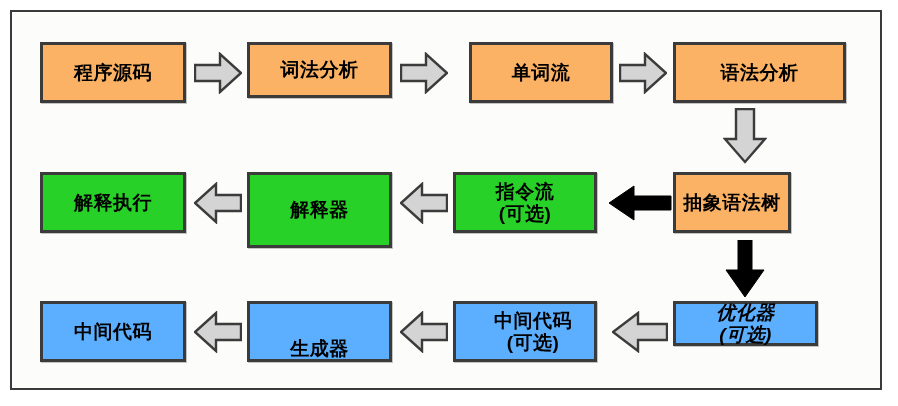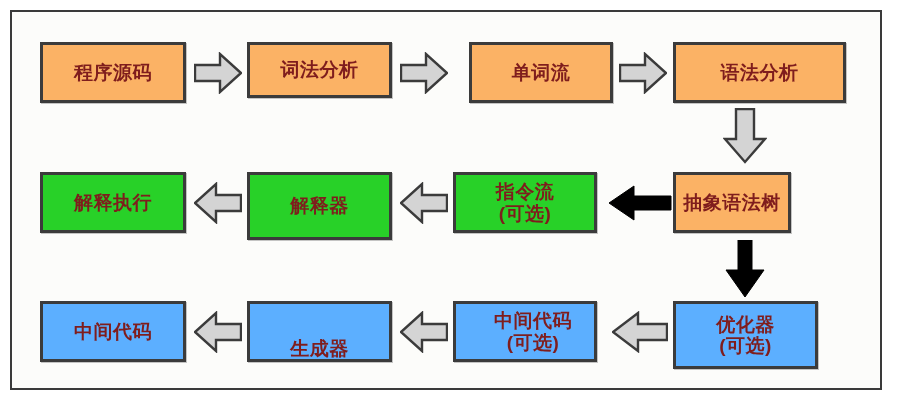--- a/index.html
+++ b/index.html
@@ -38,21 +38,21 @@
     position: absolute;
     box-sizing: border-box;
     border: 3px solid #3b3b3b;
     display: flex;
     align-items: center;
     justify-content: center;
     text-align: center;
     font-weight: bold;
     font-size: 19px;
     line-height: 1.12;
-    color: #7f1d1d;
+    color: #000000;
     letter-spacing: 0.5px;
     box-shadow: 1px 1px 0 rgba(0,0,0,0.22);
   }
   .node .label {
     display: block;
     white-space: pre-line;
   }
   .node.orange { background: #fbb265; }
   .node.green  { background: #28d128; }
   .node.blue   { background: #5cafff; }
@@ -112,21 +112,21 @@
   <div class="node green" style="left:40px; top:172px; width:146px; height:61px;">
     <span class="label">解释执行</span>
   </div>
 
   <div class="arrow" style="left:194px; top:182px;">
     <svg width="48" height="42" viewBox="0 0 48 42">
       <polygon points="47,13 22,13 22,2 1,21 22,40 22,29 47,29" fill="#d4d4d4" stroke="#3b3b3b" stroke-width="2.4" stroke-linejoin="miter"></polygon>
     </svg>
   </div>
 
-  <div class="node green" style="left:247px; top:172px; width:145px; height:68px;">
+  <div class="node green" style="left:247px; top:172px; width:145px; height:76px;">
     <span class="label">解释器</span>
   </div>
 
   <div class="arrow" style="left:400px; top:182px;">
     <svg width="48" height="42" viewBox="0 0 48 42">
       <polygon points="47,13 22,13 22,2 1,21 22,40 22,29 47,29" fill="#d4d4d4" stroke="#3b3b3b" stroke-width="2.4" stroke-linejoin="miter"></polygon>
     </svg>
   </div>
 
   <div class="node green" style="left:453px; top:172px; width:144px; height:61px;">
@@ -174,18 +174,18 @@
     <span class="label">中间代码
 (可选)</span>
   </div>
 
   <div class="arrow" style="left:612px; top:311px;">
     <svg width="56" height="42" viewBox="0 0 56 42">
       <polygon points="55,13 26,13 26,2 1,21 26,40 26,29 55,29" fill="#d4d4d4" stroke="#3b3b3b" stroke-width="2.4" stroke-linejoin="miter"></polygon>
     </svg>
   </div>
 
-  <div class="node blue" style="left:673px; top:301px; width:145px; height:68px;">
+  <div class="node blue" style="left:673px; top:301px; width:145px; height:45px;font-style:italic;">
     <span class="label">优化器
 (可选)</span>
   </div>
 
 </div>
 
 </body></html>

